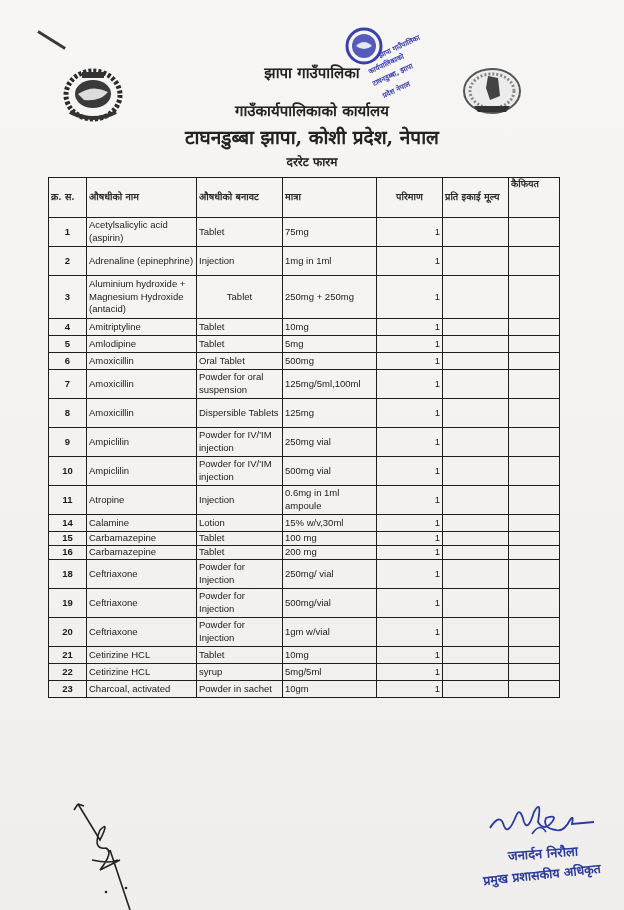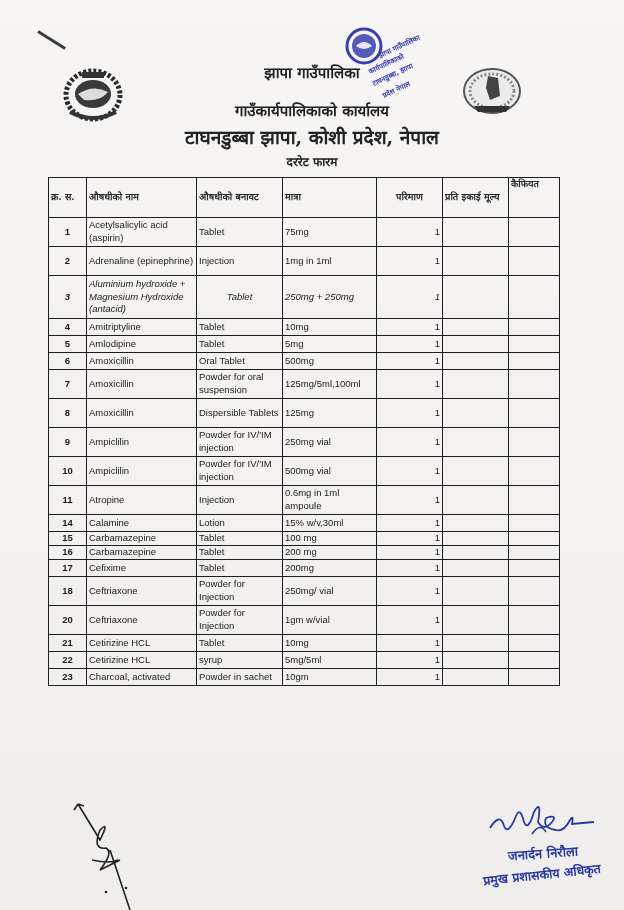--- a/index.html
+++ b/index.html
@@ -53,21 +53,21 @@
   }
   th.c-sn { text-align: right; }
   th.c-qty { text-align: center !important; }
   th.c-unit { text-align: center; }
   th.c-rem { vertical-align: top !important; padding-top: 6px; }
   td.sn { text-align: center; font-weight: bold; }
   td.qty { text-align: right; padding-right: 5px; }
   td.form-c { text-align: center; }
   tr.r1 td { height: 16px; }
   tr.r2 td { height: 28px; }
-  tr.r3 td { height: 42px; font-style: italic; }
+  tr.r3 td { height: 42px; }
   tr.rs td { height: 13px; }
 
   .sig-left { position: absolute; left: 70px; top: 800px; width: 80px; height: 110px; }
   .sig-right { position: absolute; left: 486px; top: 792px; width: 110px; height: 52px; }
   .signer-name {
     position: absolute; left: 478px; top: 844px; width: 130px; text-align: center;
     font-family: "DejaVu Serif", serif; font-weight: bold; font-size: 13px; color: #2b3a9e;
     transform: rotate(-4deg);
   }
   .signer-title {
@@ -257,34 +257,34 @@
         </tr>
         <tr class="rs">
           <td class="sn">16</td>
           <td>Carbamazepine</td>
           <td>Tablet</td>
           <td>200 mg</td>
           <td class="qty">1</td>
           <td></td>
           <td></td>
         </tr>
-        <tr class="r1">
-          <td class="sn">17</td>
-          <td>Cefixime</td>
-          <td>Tablet</td>
-          <td>200mg</td>
-          <td class="qty">1</td>
-          <td></td>
-          <td></td>
-        </tr>
         <tr class="r2">
           <td class="sn">18</td>
           <td>Ceftriaxone</td>
           <td>Powder for Injection</td>
           <td>250mg/ vial</td>
+          <td class="qty">1</td>
+          <td></td>
+          <td></td>
+        </tr>
+        <tr class="r2">
+          <td class="sn">19</td>
+          <td>Ceftriaxone</td>
+          <td>Powder for Injection</td>
+          <td>500mg/vial</td>
           <td class="qty">1</td>
           <td></td>
           <td></td>
         </tr>
         <tr class="r2">
           <td class="sn">20</td>
           <td>Ceftriaxone</td>
           <td>Powder for Injection</td>
           <td>1gm w/vial</td>
           <td class="qty">1</td>

